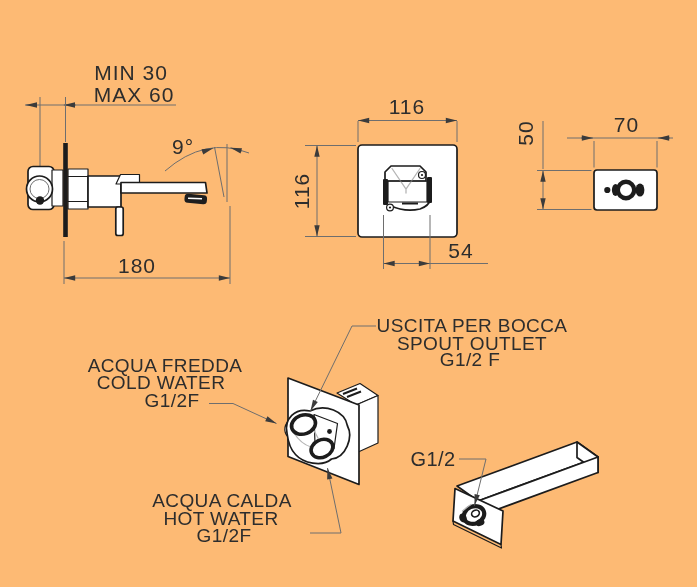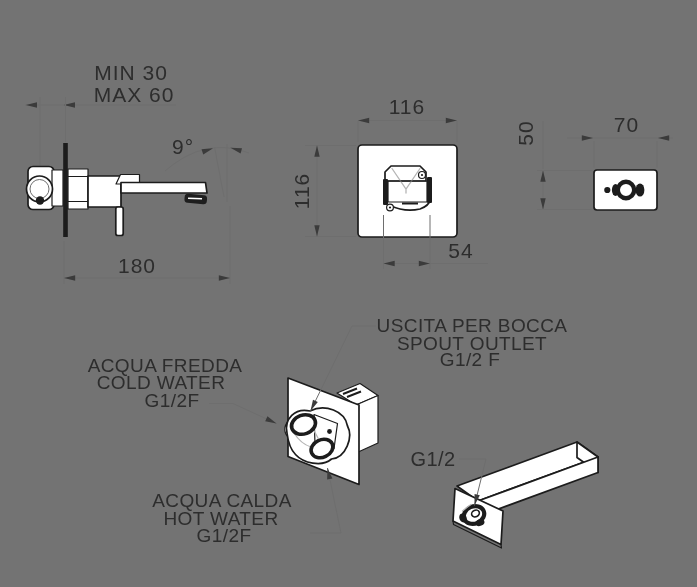--- a/index.html
+++ b/index.html
@@ -1,16 +1,16 @@
 <!DOCTYPE html>
 <html><head>
 <meta charset="utf-8">
 <style>
   html,body{margin:0;padding:0;background:#ffffff;}
-  .canvas{position:relative;width:697px;height:587px;background:#737373;overflow:hidden;}
+  .canvas{position:relative;width:697px;height:587px;background:#fdba74;overflow:hidden;}
   svg{position:absolute;left:0;top:0;}
   .ln{stroke:#1c1c1c;stroke-width:1.7;fill:none;stroke-linejoin:round;stroke-linecap:round;}
   .lnw{stroke:#1c1c1c;stroke-width:1.7;fill:#ffffff;stroke-linejoin:round;stroke-linecap:round;}
   .thin{stroke-width:1.2;}
   .dim{stroke:#6e6e6e;stroke-width:1;fill:none;}
   .light{stroke:#b5b5b5;stroke-width:1.3;fill:none;stroke-linecap:round;}
   .blk{fill:#1c1c1c;stroke:none;}
   .t{font-family:"Liberation Sans",sans-serif;fill:#2d2d2d;}
   .num{font-size:21px;letter-spacing:1px;}
   .lbl{font-size:19px;letter-spacing:0.4px;}

